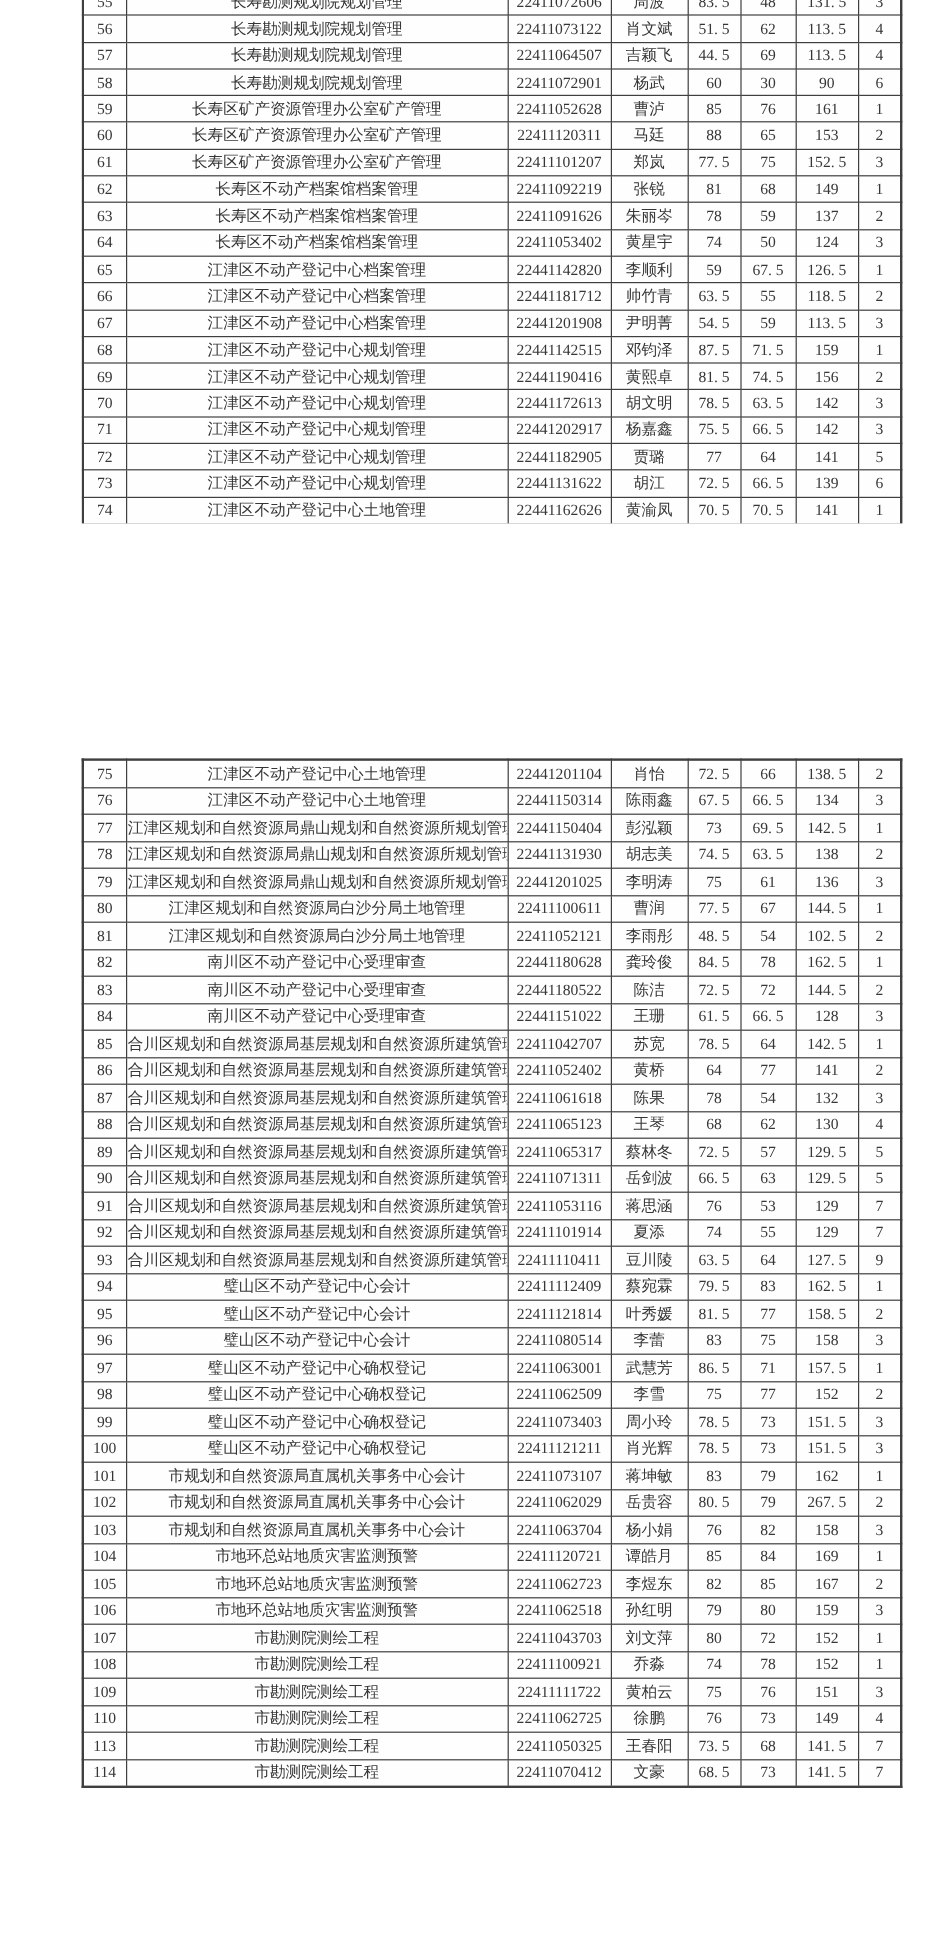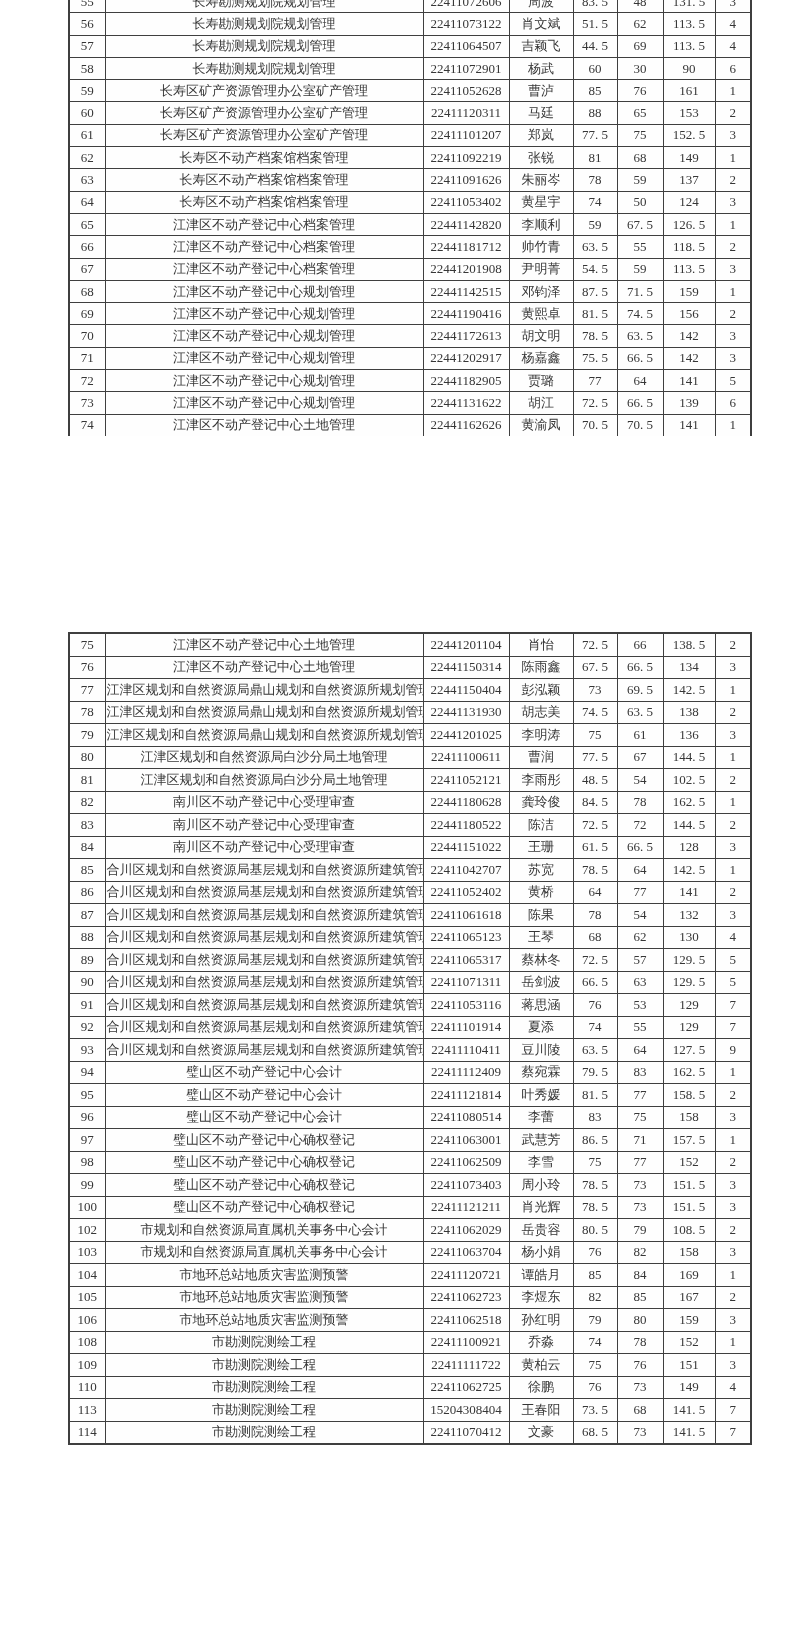--- a/index.html
+++ b/index.html
@@ -529,27 +529,37 @@
             <td>100</td>
             <td>璧山区不动产登记中心确权登记</td>
             <td>22411121211</td>
             <td>肖光辉</td>
             <td>78. 5</td>
             <td>73</td>
             <td>151. 5</td>
             <td>3</td>
           </tr>
           <tr>
+            <td>101</td>
+            <td>市规划和自然资源局直属机关事务中心会计</td>
+            <td>22411073107</td>
+            <td>蒋坤敏</td>
+            <td>83</td>
+            <td>79</td>
+            <td>162</td>
+            <td>1</td>
+          </tr>
+          <tr>
             <td>102</td>
             <td>市规划和自然资源局直属机关事务中心会计</td>
             <td>22411062029</td>
             <td>岳贵容</td>
             <td>80. 5</td>
             <td>79</td>
-            <td>108. 5</td>
+            <td>267. 5</td>
             <td>2</td>
           </tr>
           <tr>
             <td>103</td>
             <td>市规划和自然资源局直属机关事务中心会计</td>
             <td>22411063704</td>
             <td>杨小娟</td>
             <td>76</td>
             <td>82</td>
             <td>158</td>
@@ -577,20 +587,30 @@
           </tr>
           <tr>
             <td>106</td>
             <td>市地环总站地质灾害监测预警</td>
             <td>22411062518</td>
             <td>孙红明</td>
             <td>79</td>
             <td>80</td>
             <td>159</td>
             <td>3</td>
+          </tr>
+          <tr>
+            <td>107</td>
+            <td>市勘测院测绘工程</td>
+            <td>22411043703</td>
+            <td>刘文萍</td>
+            <td>80</td>
+            <td>72</td>
+            <td>152</td>
+            <td>1</td>
           </tr>
           <tr>
             <td>108</td>
             <td>市勘测院测绘工程</td>
             <td>22411100921</td>
             <td>乔淼</td>
             <td>74</td>
             <td>78</td>
             <td>152</td>
             <td>1</td>
@@ -611,21 +631,21 @@
             <td>22411062725</td>
             <td>徐鹏</td>
             <td>76</td>
             <td>73</td>
             <td>149</td>
             <td>4</td>
           </tr>
           <tr>
             <td>113</td>
             <td>市勘测院测绘工程</td>
-            <td>15204308404</td>
+            <td>22411050325</td>
             <td>王春阳</td>
             <td>73. 5</td>
             <td>68</td>
             <td>141. 5</td>
             <td>7</td>
           </tr>
           <tr>
             <td>114</td>
             <td>市勘测院测绘工程</td>
             <td>22411070412</td>

